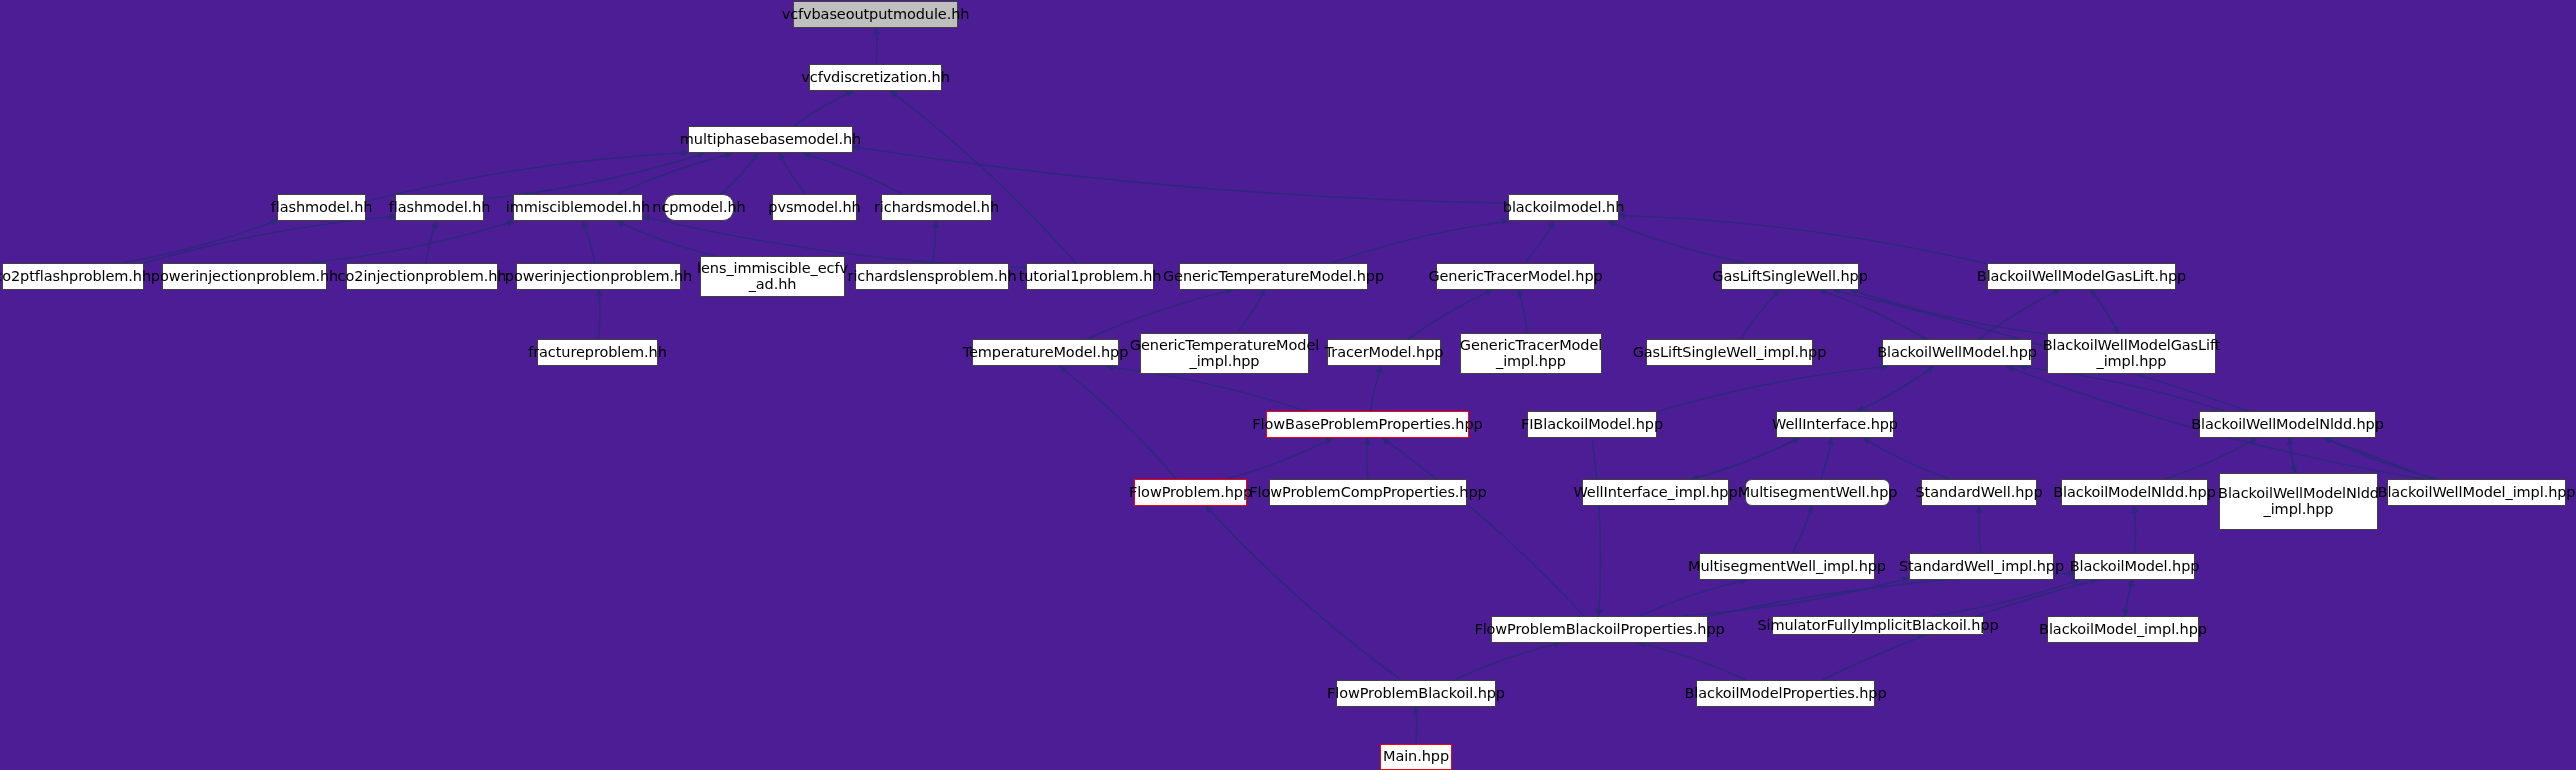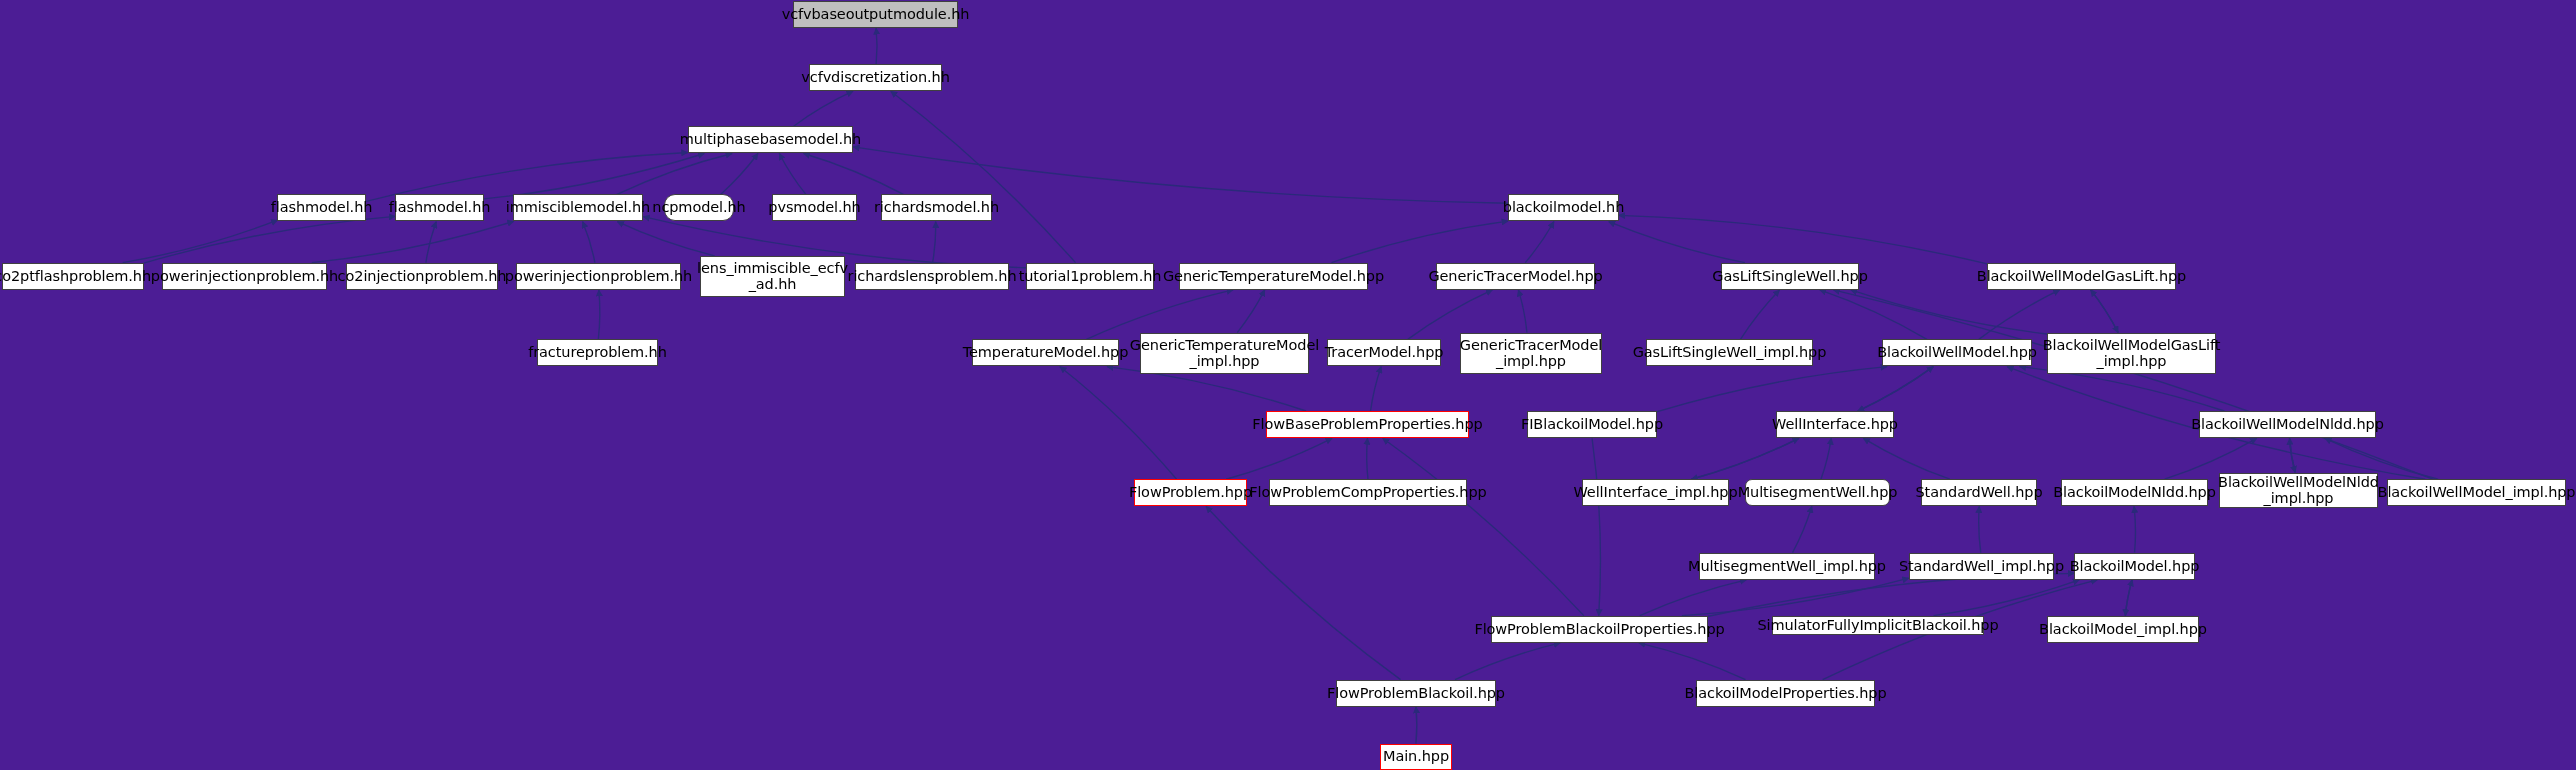--- a/index.html
+++ b/index.html
@@ -144,21 +144,21 @@
       <div class="node red" style="left: 1266px; top: 411px; width: 203px; height: 27px;"><span>FlowBaseProblemProperties.hpp</span></div>
       <div class="node" style="left: 1527px; top: 411px; width: 130px; height: 27px;"><span>FIBlackoilModel.hpp</span></div>
       <div class="node" style="left: 1776px; top: 411px; width: 118px; height: 27px;"><span>WellInterface.hpp</span></div>
       <div class="node" style="left: 2199px; top: 411px; width: 177px; height: 27px;"><span>BlackoilWellModelNldd.hpp</span></div>
       <div class="node red" style="left: 1134px; top: 479px; width: 113px; height: 27px;"><span>FlowProblem.hpp</span></div>
       <div class="node" style="left: 1269px; top: 479px; width: 198px; height: 27px;"><span>FlowProblemCompProperties.hpp</span></div>
       <div class="node" style="left: 1582px; top: 479px; width: 147px; height: 27px;"><span>WellInterface_impl.hpp</span></div>
       <div class="node" style="left: 1745px; top: 479px; width: 145px; height: 27px; border-radius: 7px;"><span>MultisegmentWell.hpp</span></div>
       <div class="node" style="left: 1921px; top: 479px; width: 116px; height: 27px;"><span>StandardWell.hpp</span></div>
       <div class="node" style="left: 2061px; top: 479px; width: 147px; height: 27px;"><span>BlackoilModelNldd.hpp</span></div>
-      <div class="node" style="left: 2219px; top: 473px; width: 159px; height: 35px;"><span>BlackoilWellModelNldd
+      <div class="node" style="left: 2219px; top: 473px; width: 159px; height: 57px;"><span>BlackoilWellModelNldd
 _impl.hpp</span></div>
       <div class="node" style="left: 2387px; top: 479px; width: 179px; height: 27px;"><span>BlackoilWellModel_impl.hpp</span></div>
       <div class="node" style="left: 1699px; top: 553px; width: 176px; height: 27px;"><span>MultisegmentWell_impl.hpp</span></div>
       <div class="node" style="left: 1909px; top: 553px; width: 145px; height: 27px;"><span>StandardWell_impl.hpp</span></div>
       <div class="node" style="left: 2074px; top: 553px; width: 121px; height: 27px;"><span>BlackoilModel.hpp</span></div>
       <div class="node" style="left: 1491px; top: 616px; width: 217px; height: 27px;"><span>FlowProblemBlackoilProperties.hpp</span></div>
       <div class="node" style="left: 1772px; top: 616px; width: 212px; height: 19px;"><span>SimulatorFullyImplicitBlackoil.hpp</span></div>
       <div class="node" style="left: 2047px; top: 616px; width: 152px; height: 27px;"><span>BlackoilModel_impl.hpp</span></div>
       <div class="node" style="left: 1336px; top: 680px; width: 160px; height: 27px;"><span>FlowProblemBlackoil.hpp</span></div>
       <div class="node" style="left: 1696px; top: 680px; width: 179px; height: 27px;"><span>BlackoilModelProperties.hpp</span></div>

